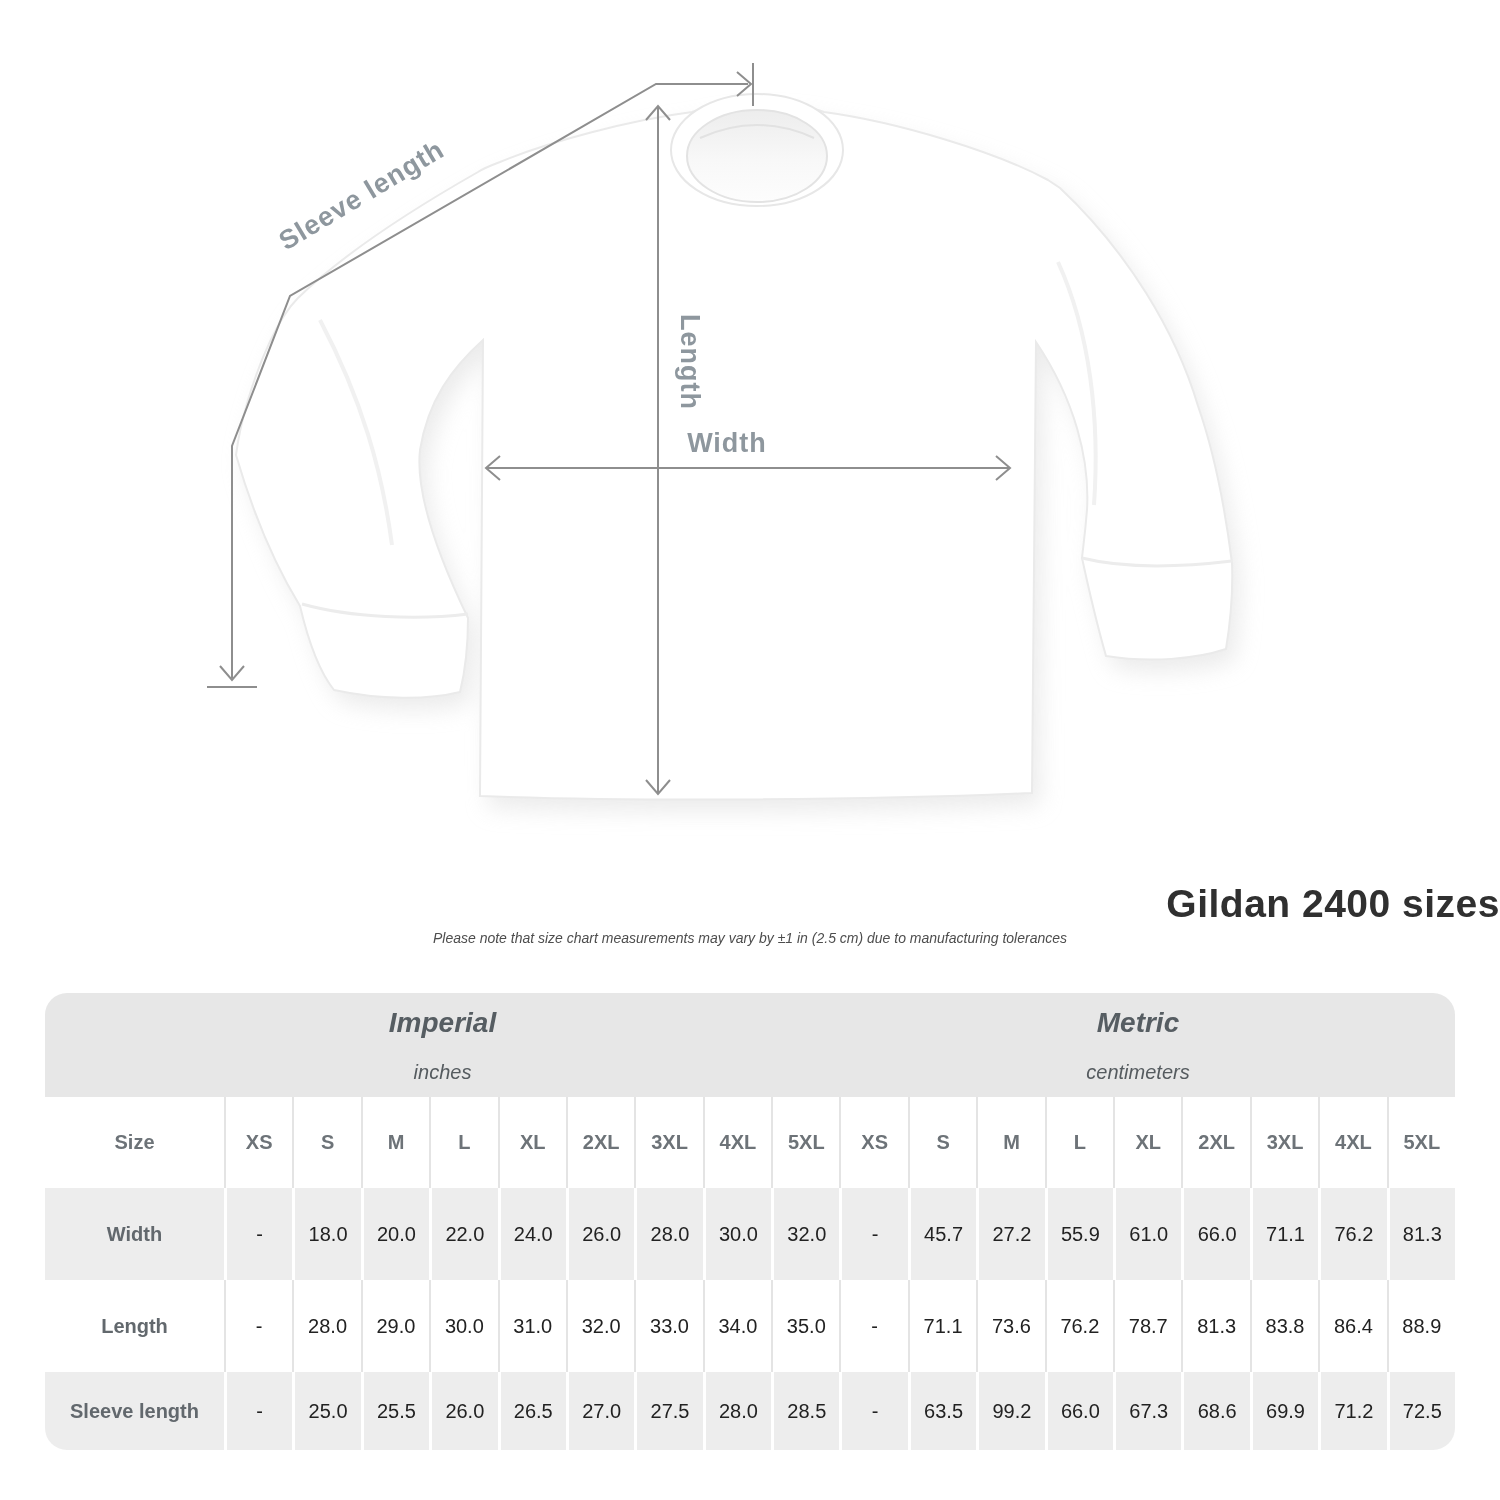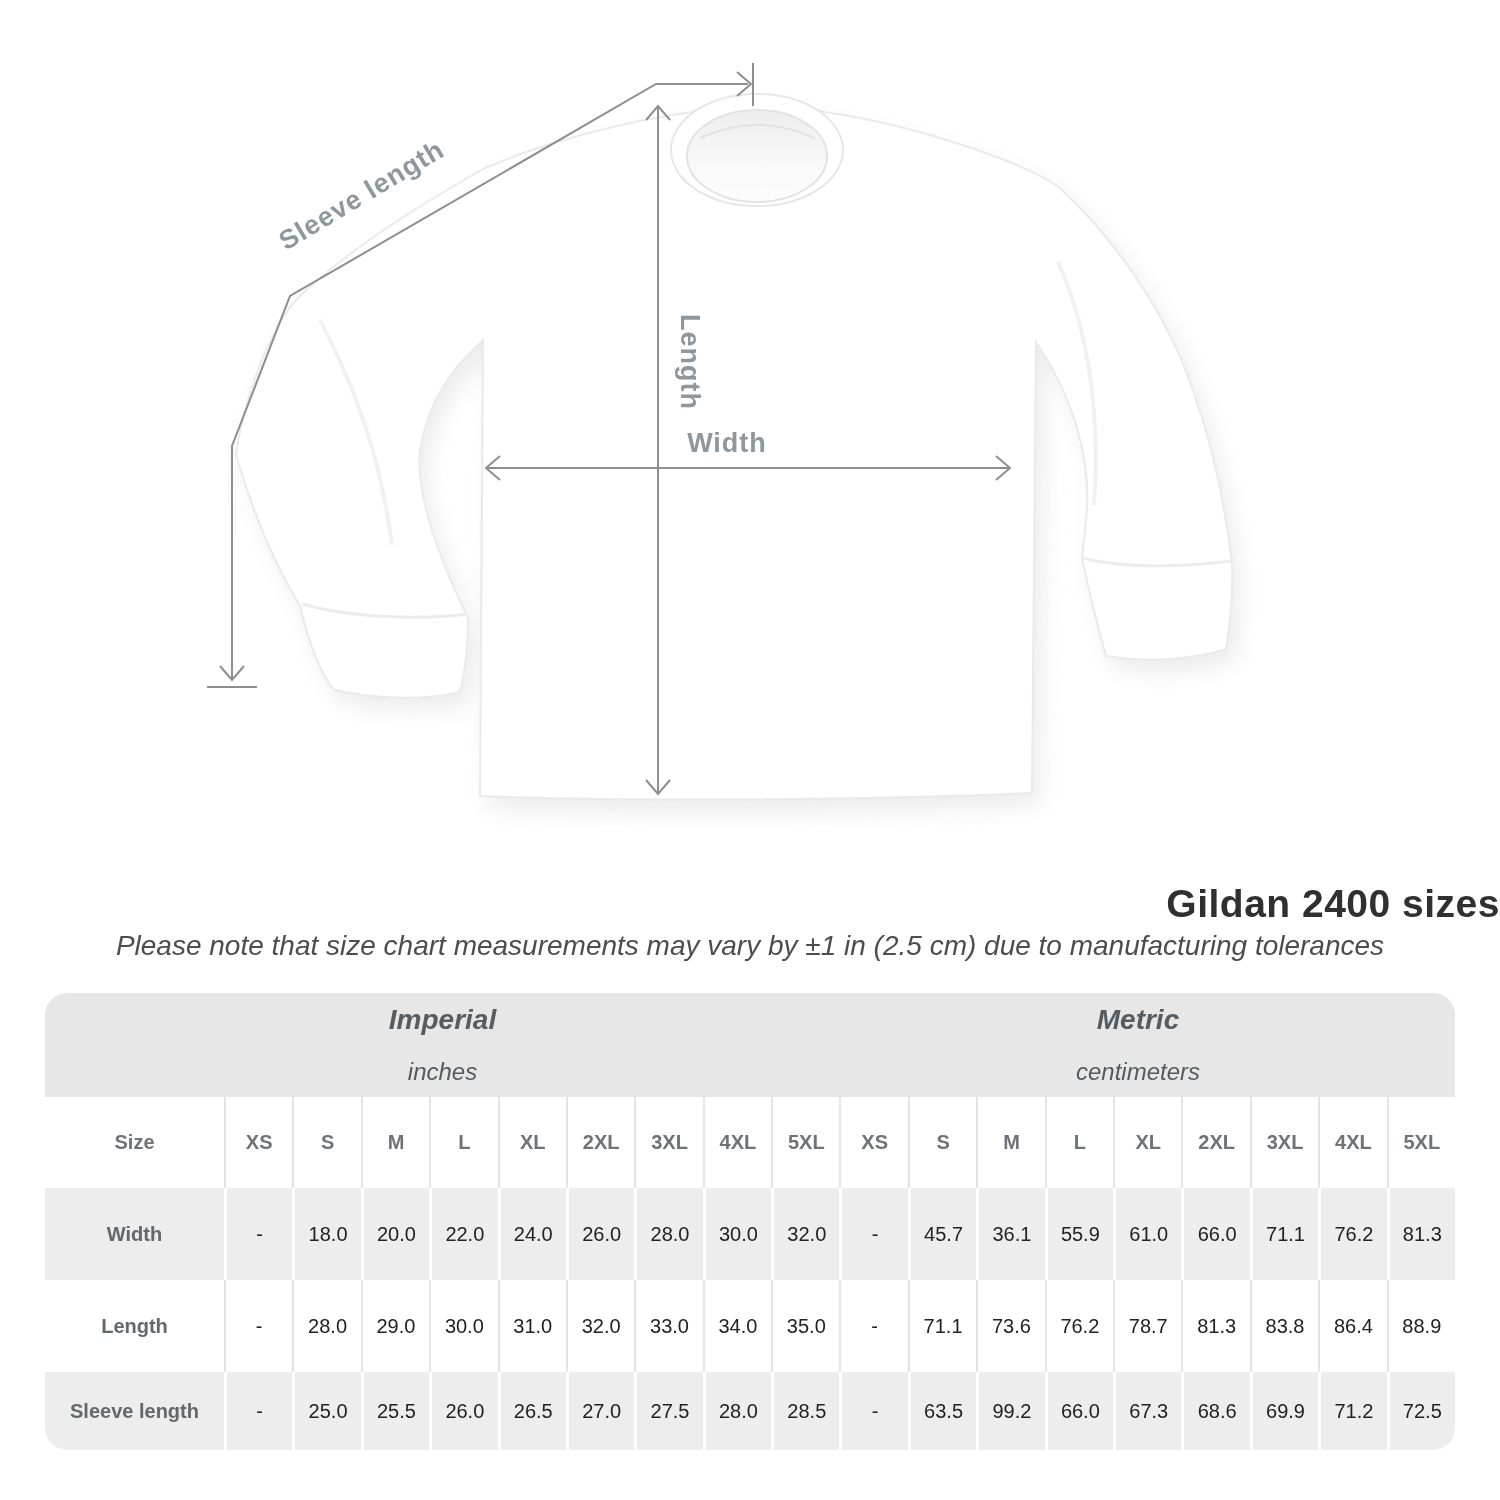--- a/index.html
+++ b/index.html
@@ -6,34 +6,34 @@
   body{font-family:"Liberation Sans","DejaVu Sans",sans-serif;}
   .page{position:relative;width:1500px;height:1500px;background:#ffffff;overflow:hidden;}
 
   
   .diagram{position:absolute;top:0;left:0;width:1500px;height:865px;}
 
   
   .title{position:absolute;top:882px;left:0;width:1500px;text-align:right;
          font-size:39px;font-weight:bold;color:#303030;letter-spacing:.5px;}
   .subtitle{position:absolute;top:930px;left:0;width:1500px;text-align:center;
-            font-size:28px;font-style:italic;color:#4d4d4d;}
+            font-size:14px;font-style:italic;color:#4d4d4d;}
 
   
   .size-table{position:absolute;top:993px;left:45px;width:1410px;
               display:grid;grid-template-columns:179px repeat(18,1fr);
               grid-template-rows:104px 91px 92px 92px 78px;
               font-size:20px;color:#222;}
   .band{grid-column:1/-1;background:#e7e7e7;border-radius:22px 22px 0 0;position:relative;}
   .band .half{position:absolute;top:0;height:100%;display:flex;flex-direction:column;
               align-items:center;justify-content:center;gap:22px;}
   .band .half.imperial{left:0;width:795px;}
   .band .half.metric{left:776px;right:0;text-align:right;}
   .unit-name{font-size:28px;font-weight:bold;font-style:italic;color:#565d62;}
-  .unit-sub{font-size:24px;font-style:italic;color:#555b5f;}
+  .unit-sub{font-size:20px;font-style:italic;color:#555b5f;}
 
   .cell{display:flex;align-items:center;justify-content:center;background:#ffffff;}
   .cell.sep{border-left:2px solid #e4e4e4;}
   .hcell{font-weight:bold;color:#6d7378;}
   .rlabel{font-weight:bold;color:#62686d;}
   .gray{background:#ededed;}
   .gray.sep{border-left:3px solid #ffffff;}
   .last-row.first-col{border-bottom-left-radius:22px;}
   .last-row.last-col{border-bottom-right-radius:22px;}
 </style>
@@ -151,21 +151,21 @@
     <div class="cell gray sep">18.0</div>
     <div class="cell gray sep">20.0</div>
     <div class="cell gray sep">22.0</div>
     <div class="cell gray sep">24.0</div>
     <div class="cell gray sep">26.0</div>
     <div class="cell gray sep">28.0</div>
     <div class="cell gray sep">30.0</div>
     <div class="cell gray sep">32.0</div>
     <div class="cell gray sep">-</div>
     <div class="cell gray sep">45.7</div>
-    <div class="cell gray sep">36.1</div>
+    <div class="cell gray sep">27.2</div>
     <div class="cell gray sep">55.9</div>
     <div class="cell gray sep">61.0</div>
     <div class="cell gray sep">66.0</div>
     <div class="cell gray sep">71.1</div>
     <div class="cell gray sep">76.2</div>
     <div class="cell gray sep">81.3</div>
 
     <div class="cell rlabel">Length</div>
     <div class="cell sep">-</div>
     <div class="cell sep">28.0</div>

